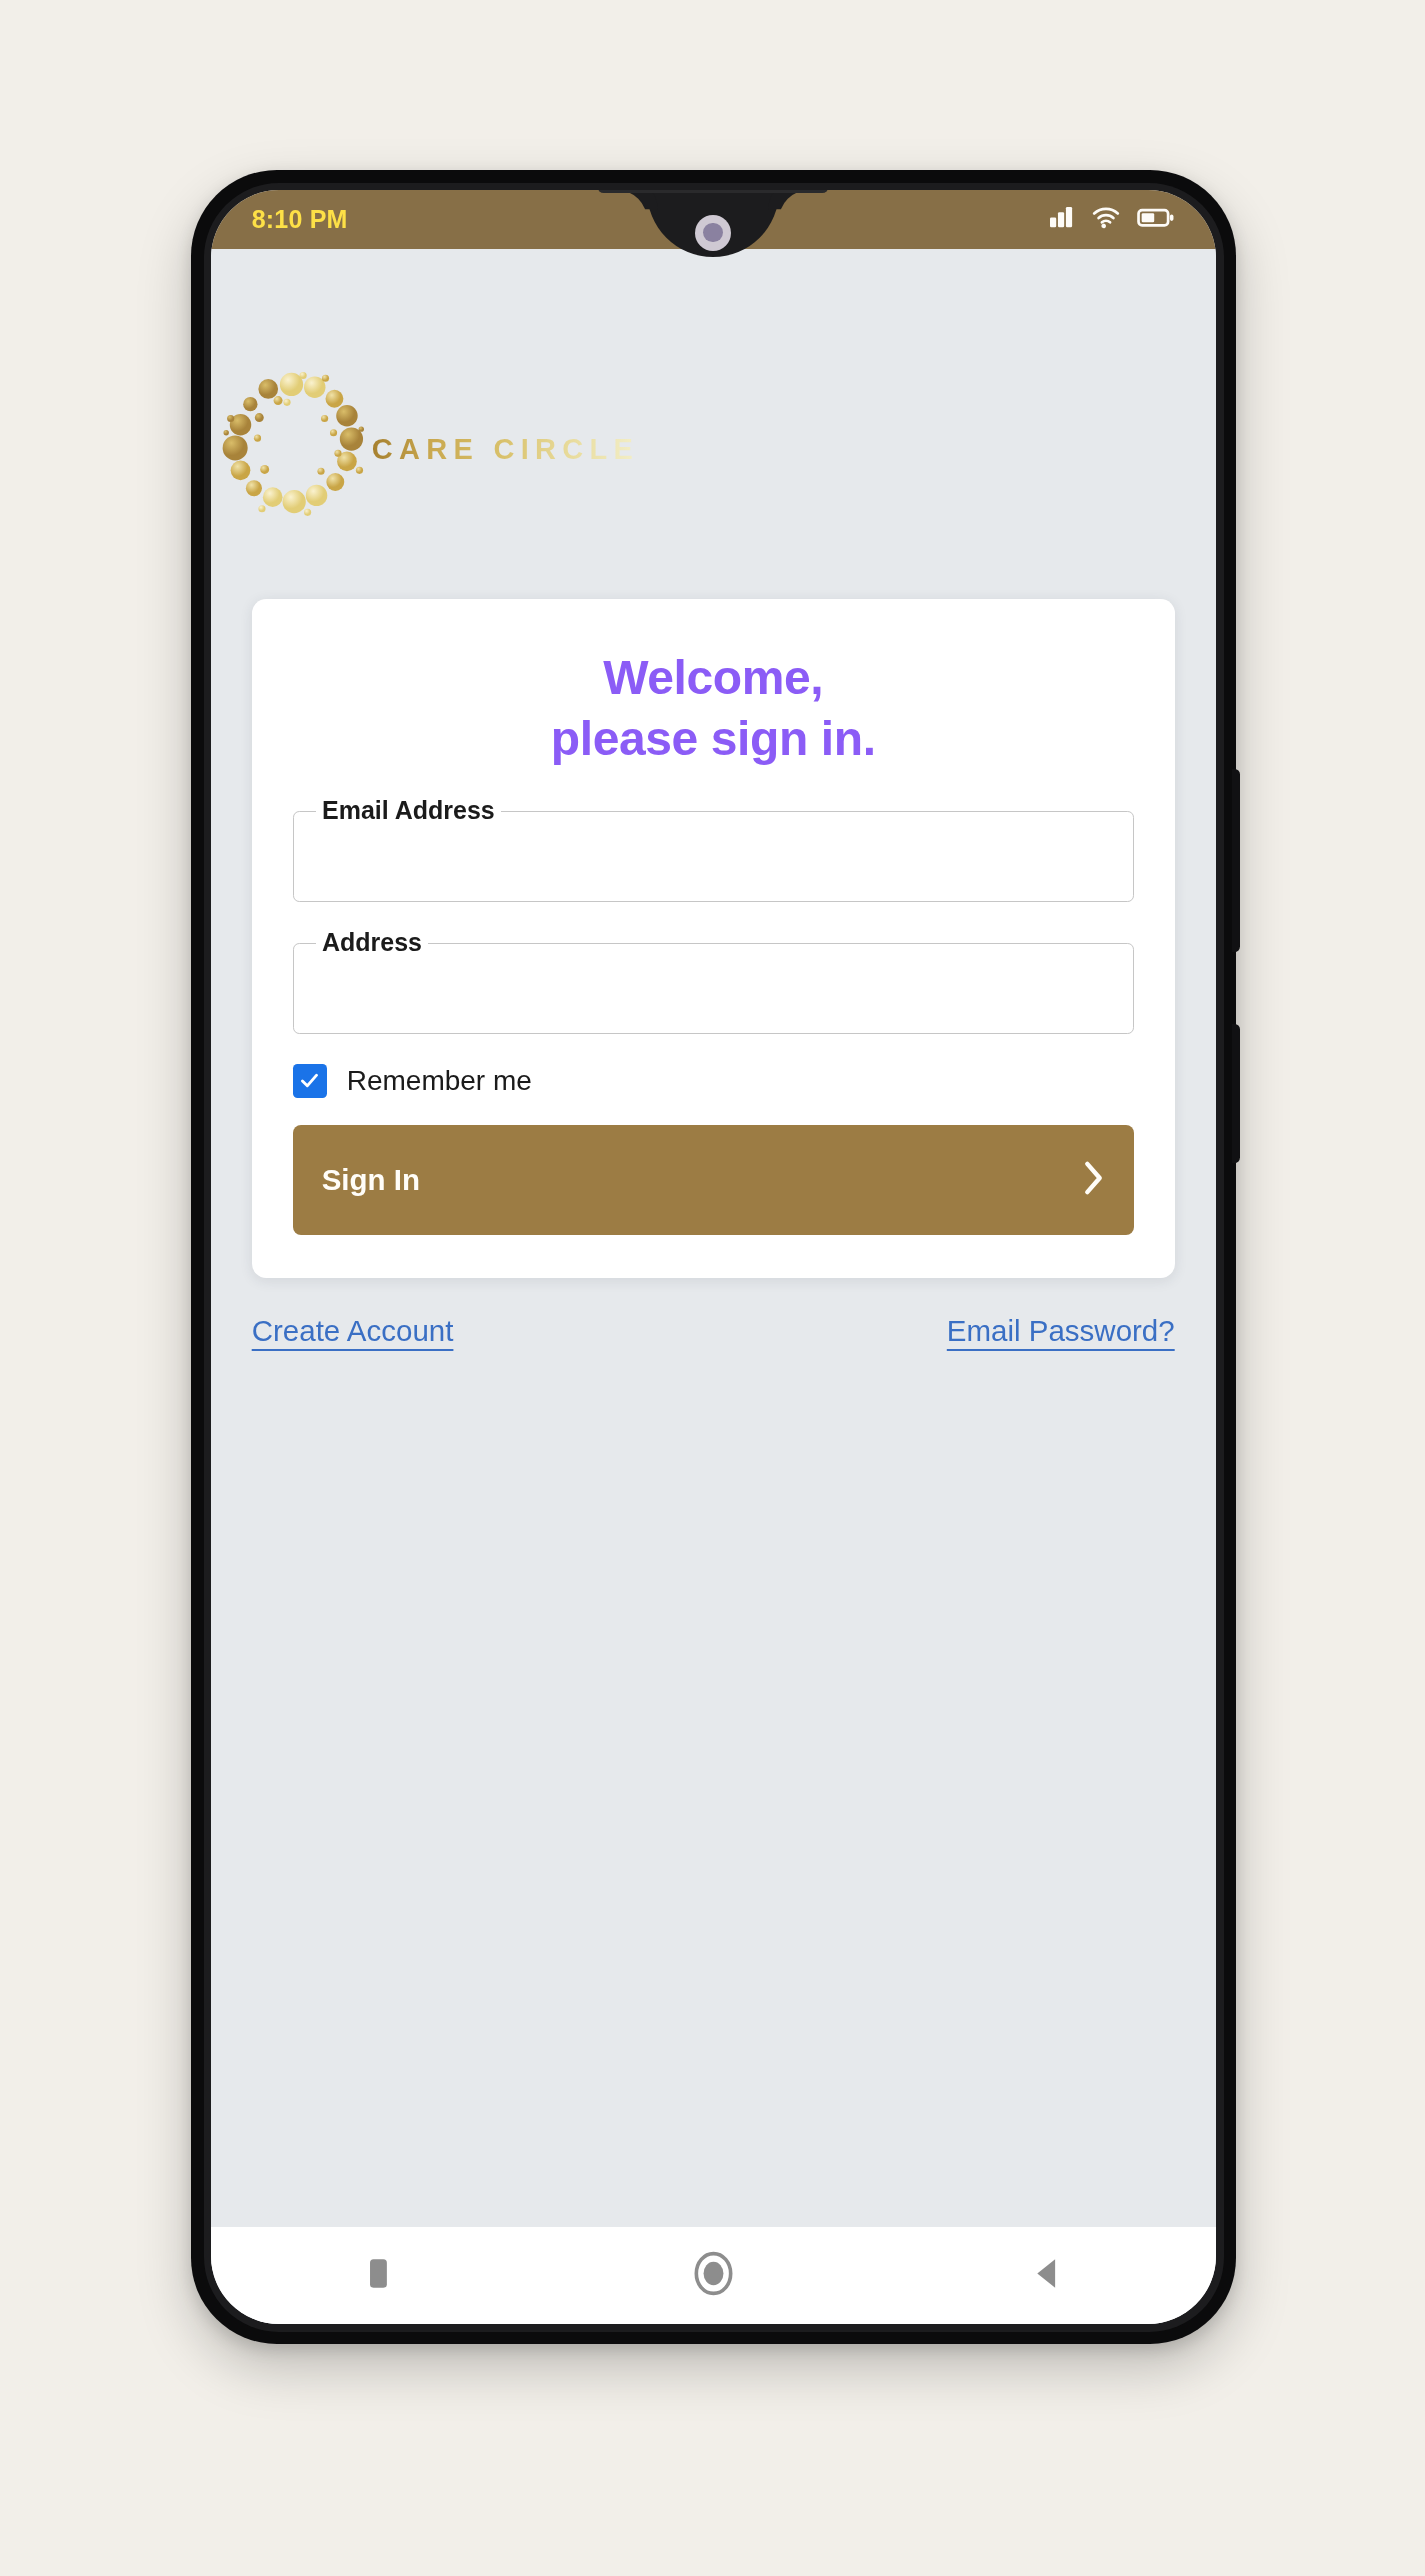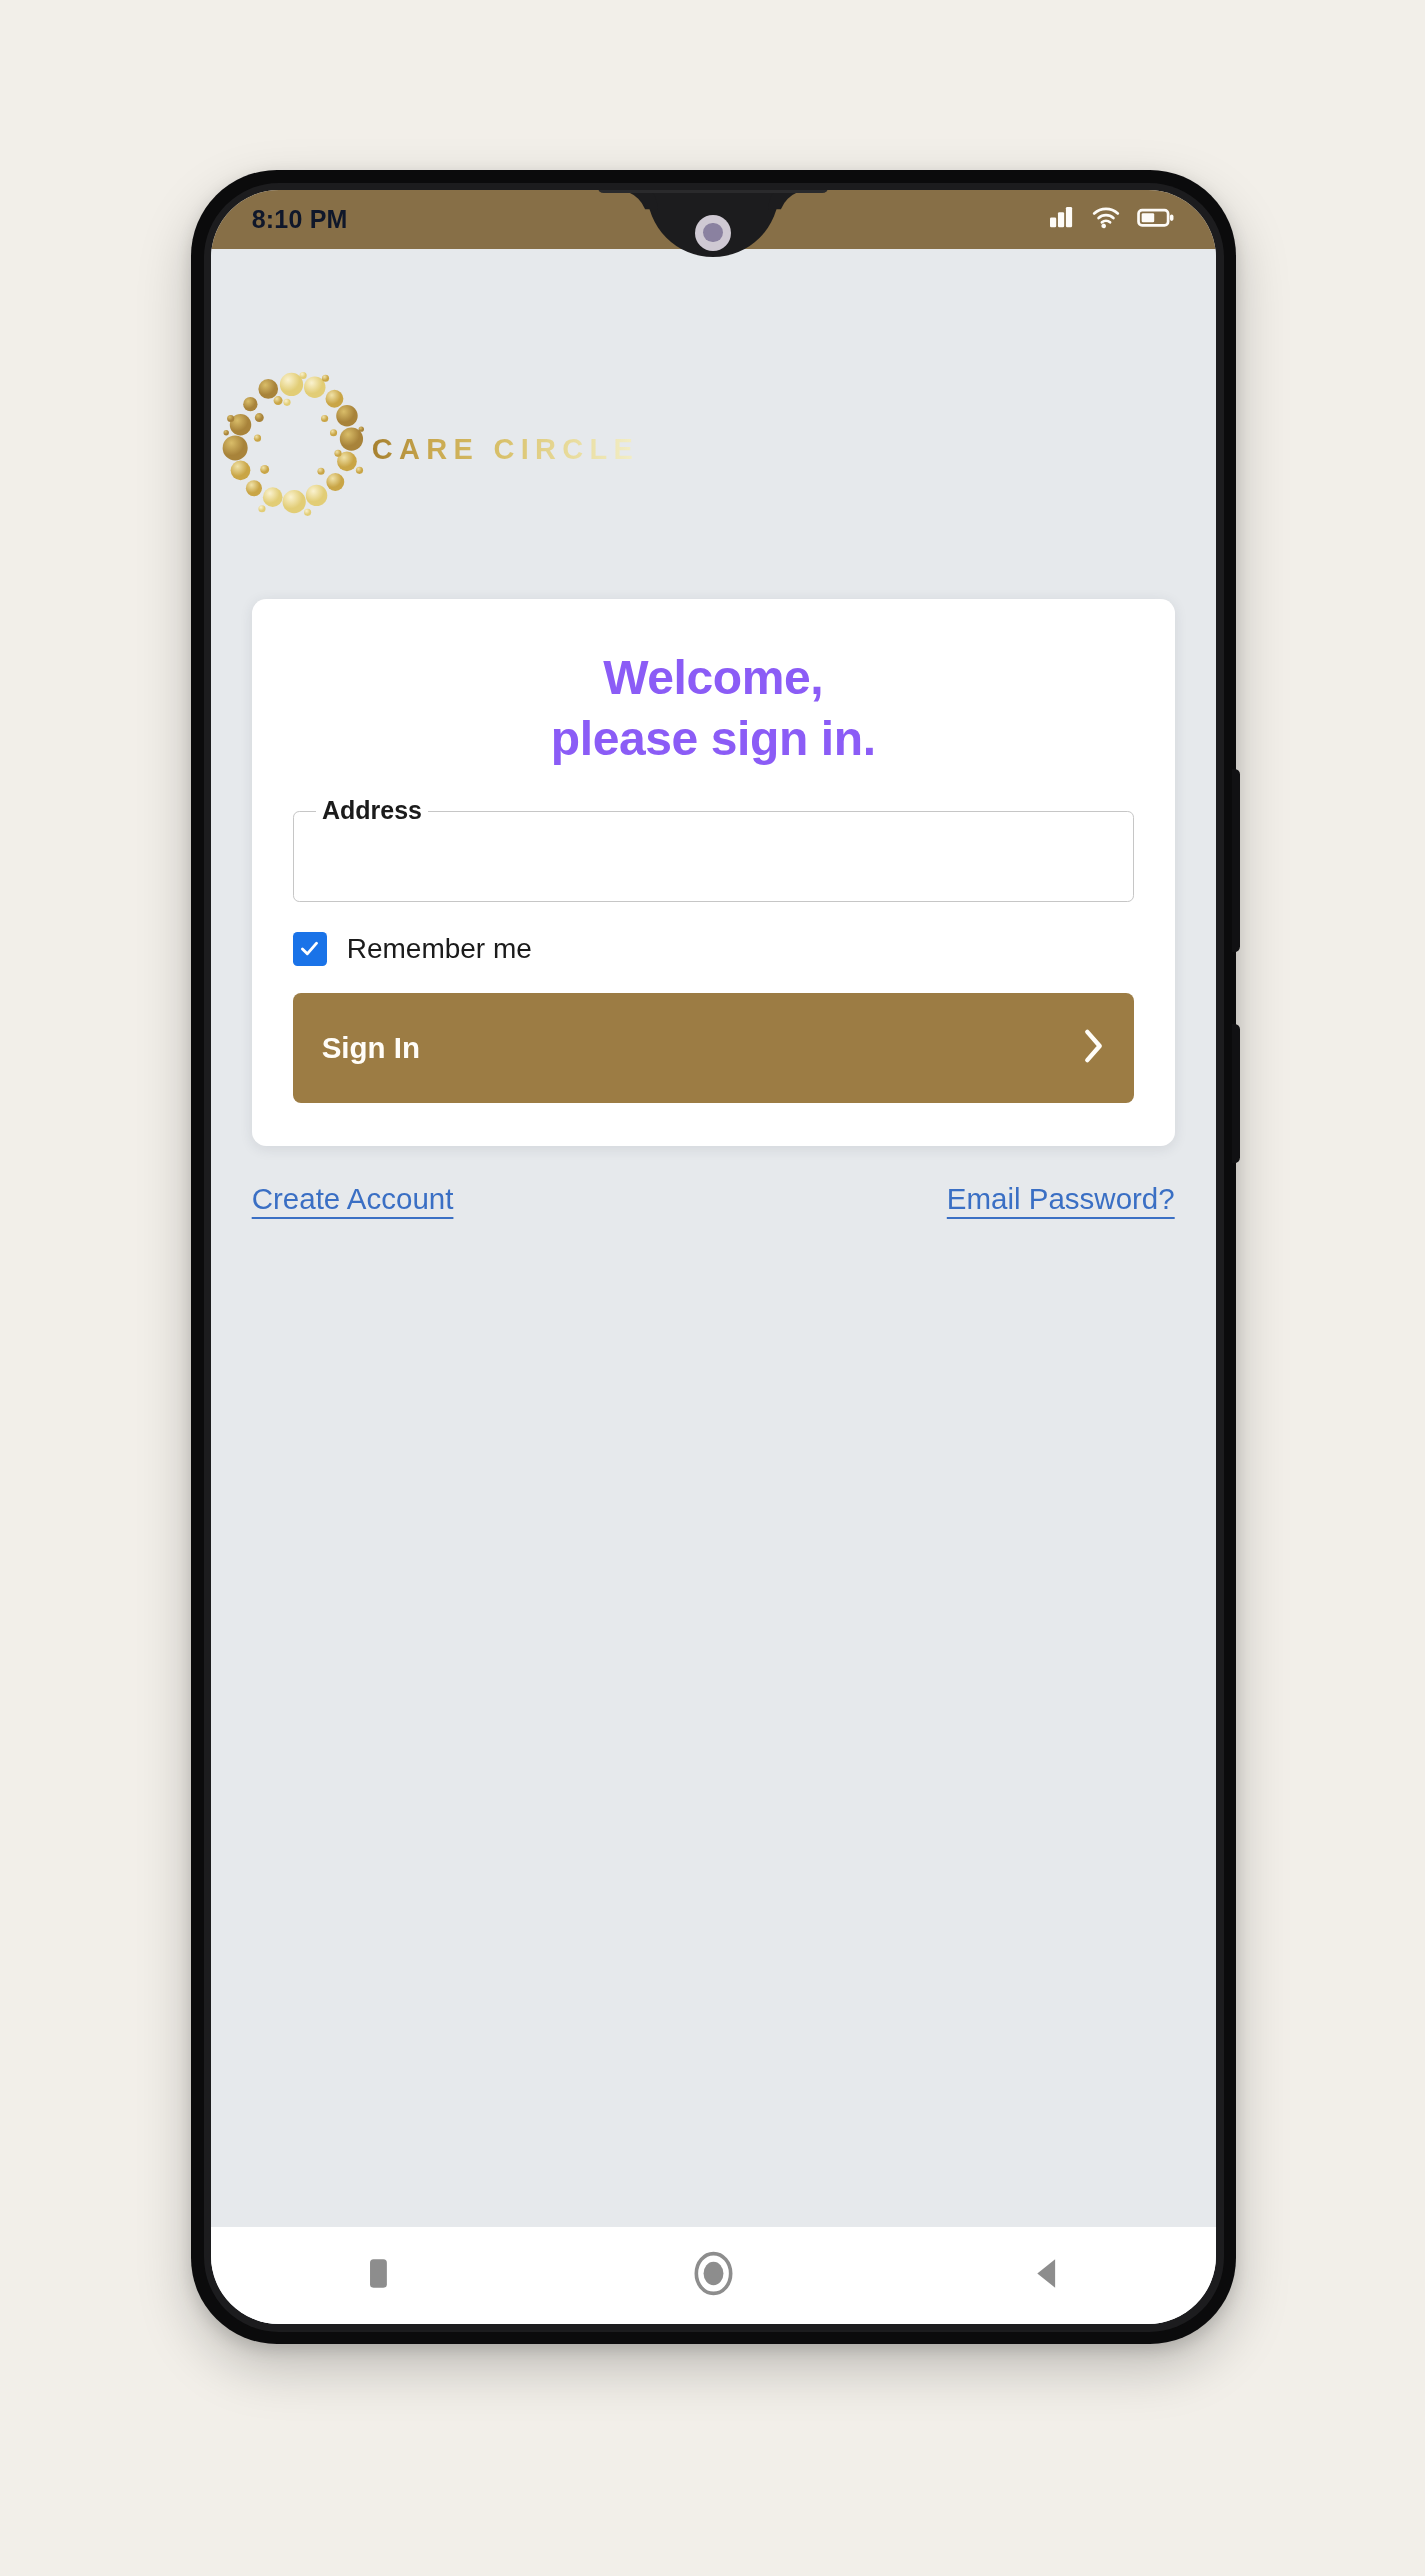--- a/index.html
+++ b/index.html
@@ -129,21 +129,21 @@
     height: 59px;
     background: #876f47;
     display: flex;
     align-items: center;
     justify-content: space-between;
     padding: 0 41px;
     box-sizing: border-box;
     z-index: 30;
   }
   #status-time {
-    color: #0f172a;
+    color: #fde047;
     font-size: 25px;
     font-weight: bold;
     letter-spacing: 0.2px;
   }
   #status-icons {
     display: flex;
     align-items: center;
     gap: 16px;
   }
 
@@ -423,20 +423,25 @@
         </div>
         <div id="brand-wordmark">CARE CIRCLE</div>
       </div>
 
       <div id="login-card">
         <div id="welcome-heading">
           <div>Welcome,</div>
           <div>please sign in.</div>
         </div>
 
+        <div class="field">
+          <div class="field-box"></div>
+          <div class="field-notch">Email Address</div>
+          <input class="field-input" type="text" placeholder="" style="">
+        </div>
 
         <div class="field">
           <div class="field-box"></div>
           <div class="field-notch">Address</div>
           <input class="field-input" type="password" placeholder="" style="">
         </div>
 
         <div id="remember-row">
           <div id="remember-checkbox">
             <svg width="23" height="23" viewBox="0 0 26 26">

